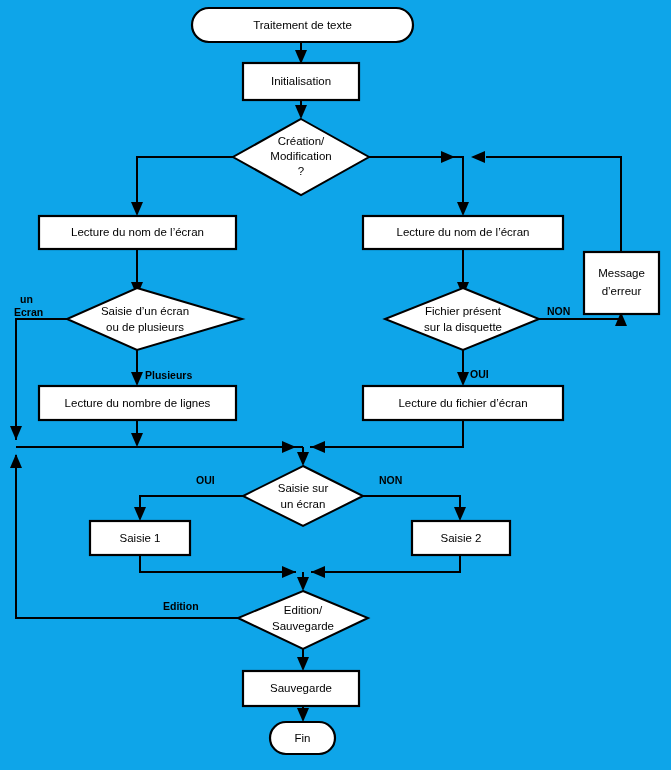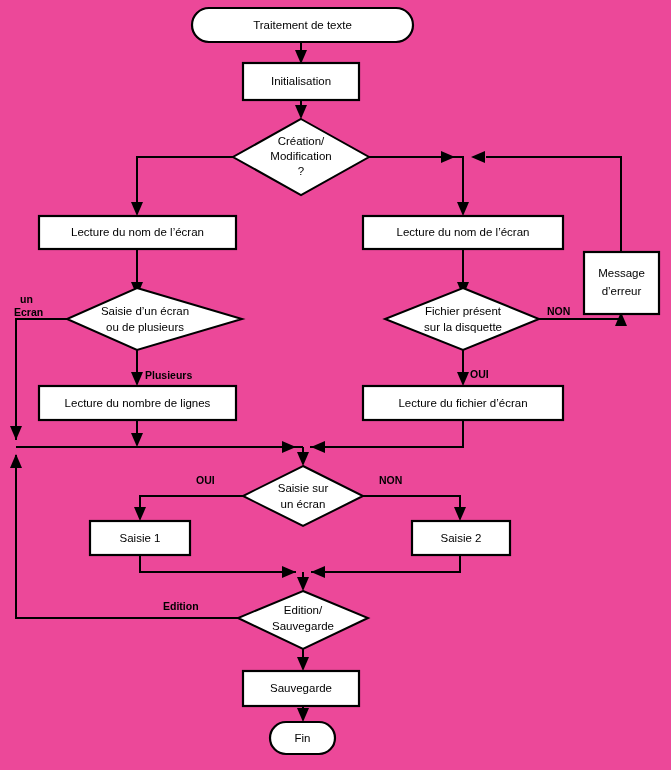--- a/index.html
+++ b/index.html
@@ -9,21 +9,21 @@
     background: #ffffff;
   }
   body {
     font-family: "Liberation Sans", sans-serif;
     color: #000000;
   }
   #flowchart-root {
     position: relative;
     width: 671px;
     height: 770px;
-    background: #ec4899;
+    background: #0ea5e9;
     overflow: hidden;
   }
   #flow-svg {
     position: absolute;
     left: 0;
     top: 0;
     width: 671px;
     height: 770px;
     display: block;
   }

